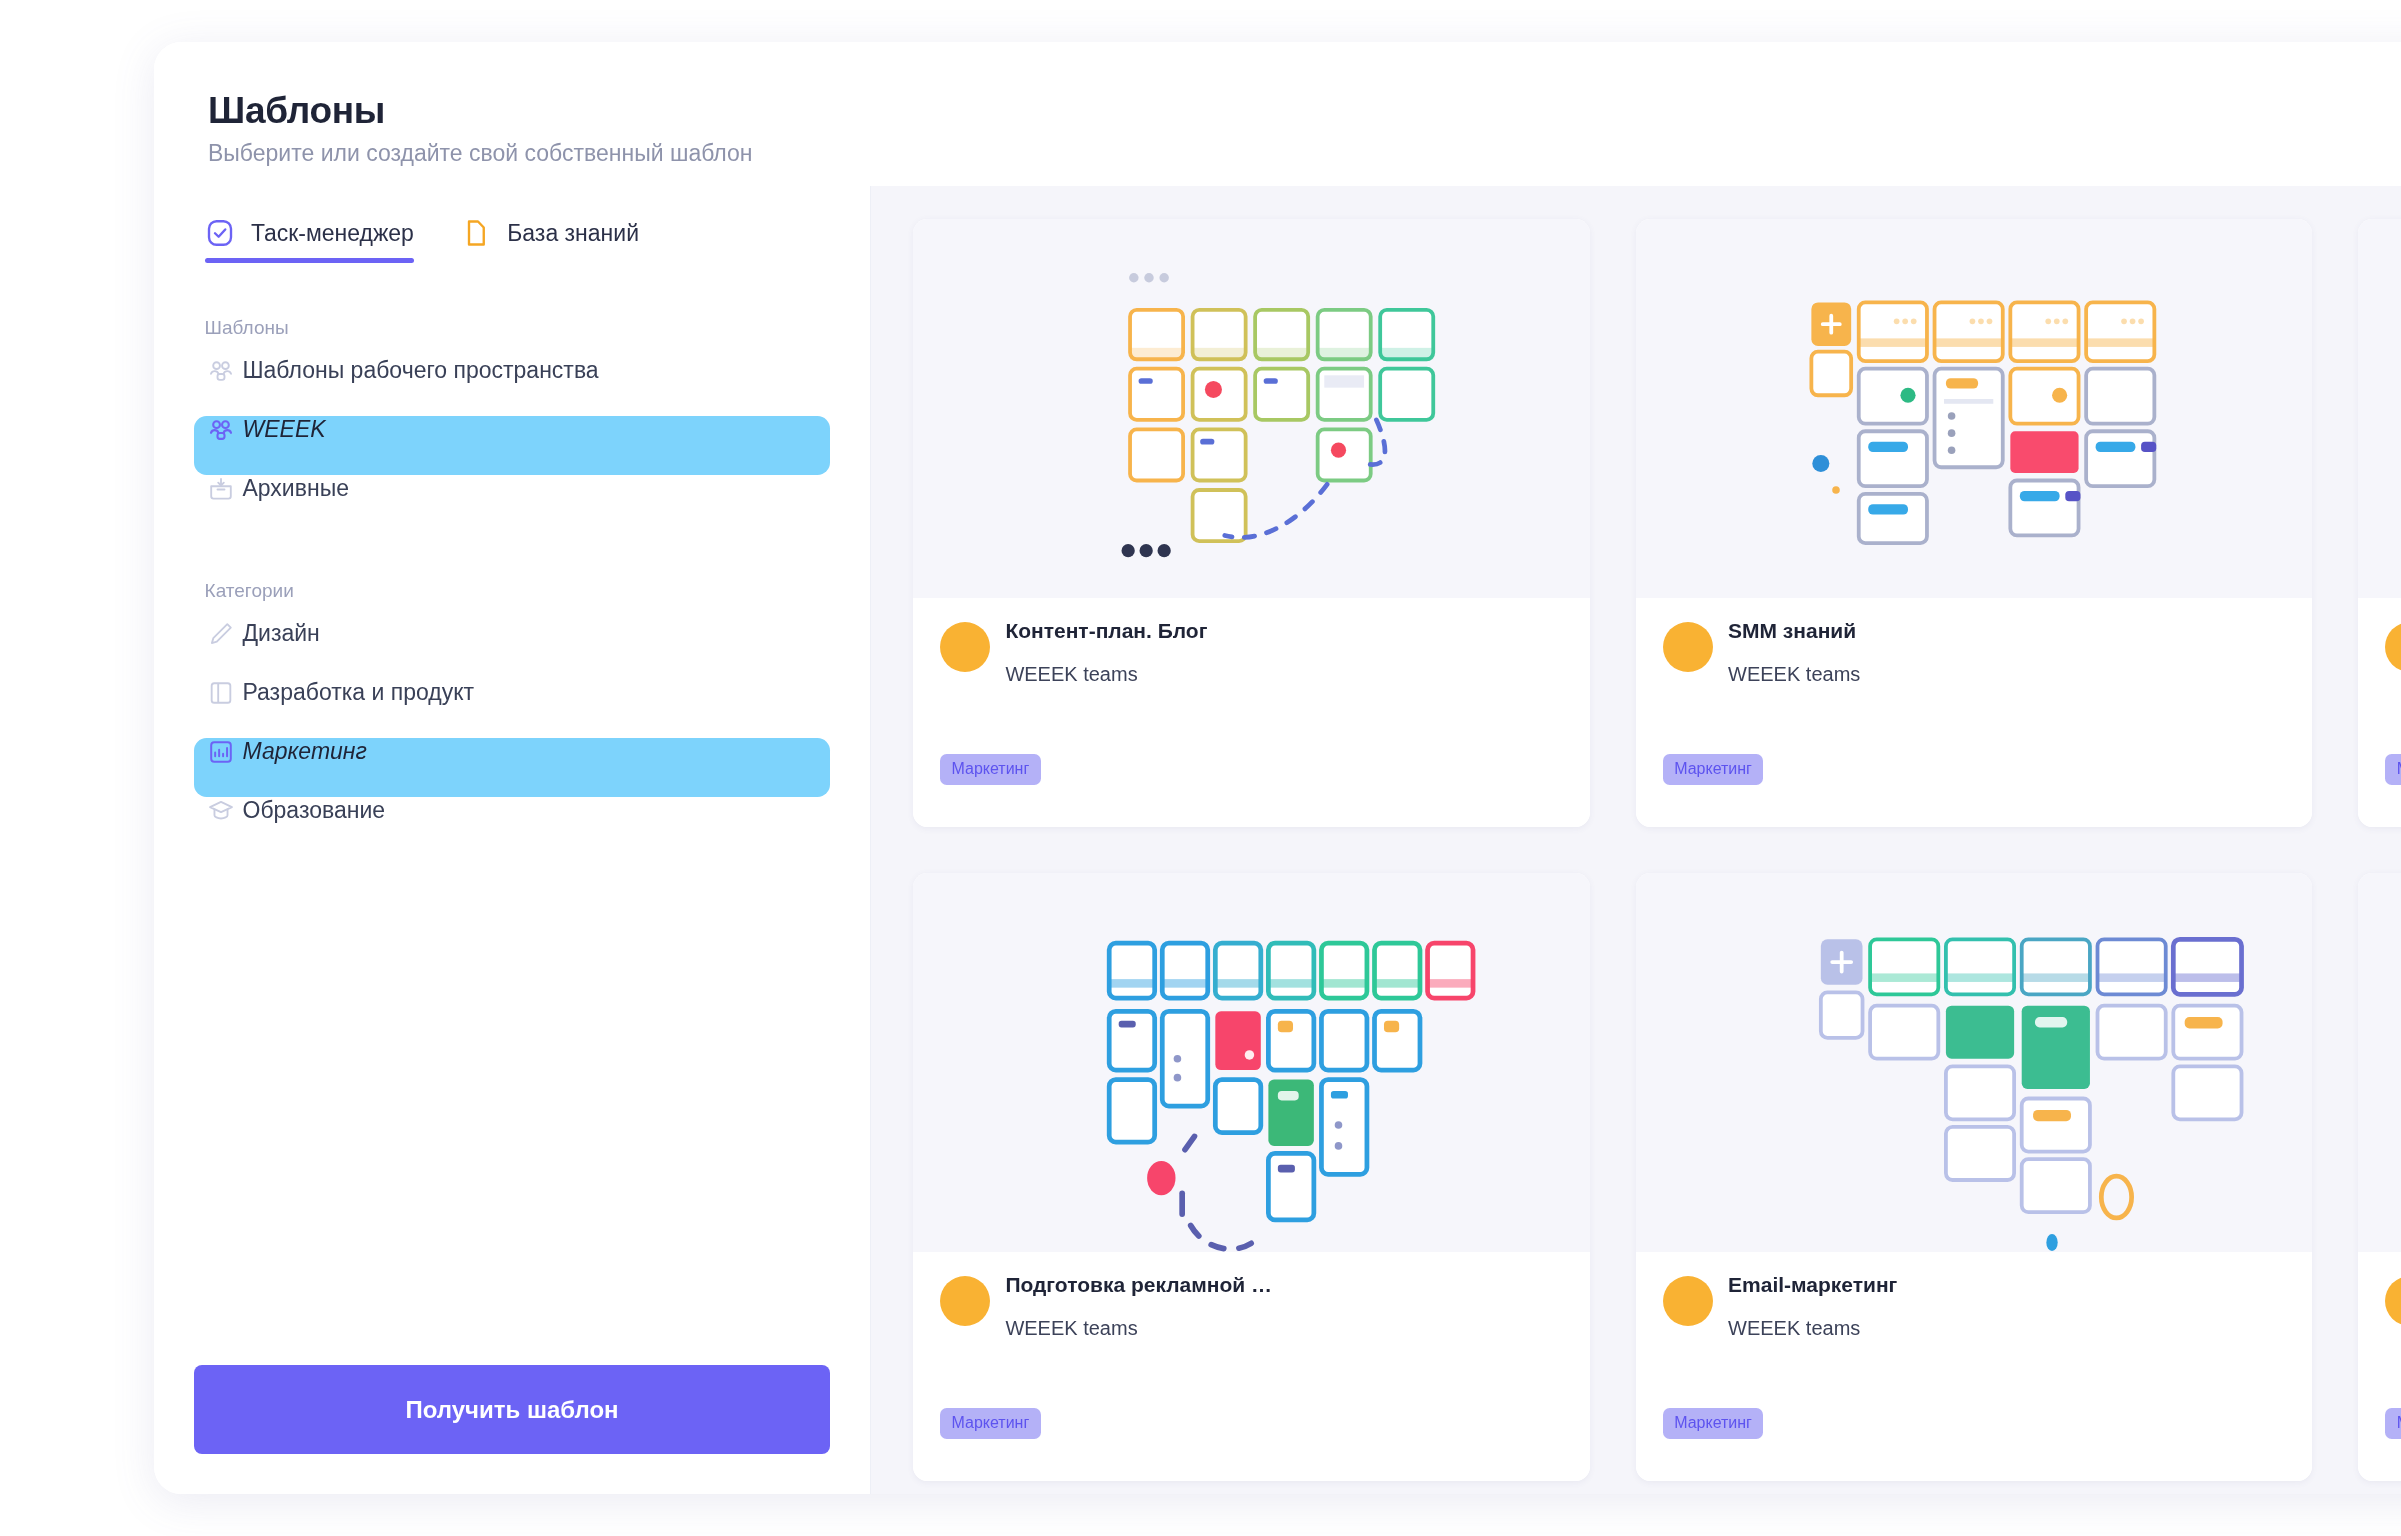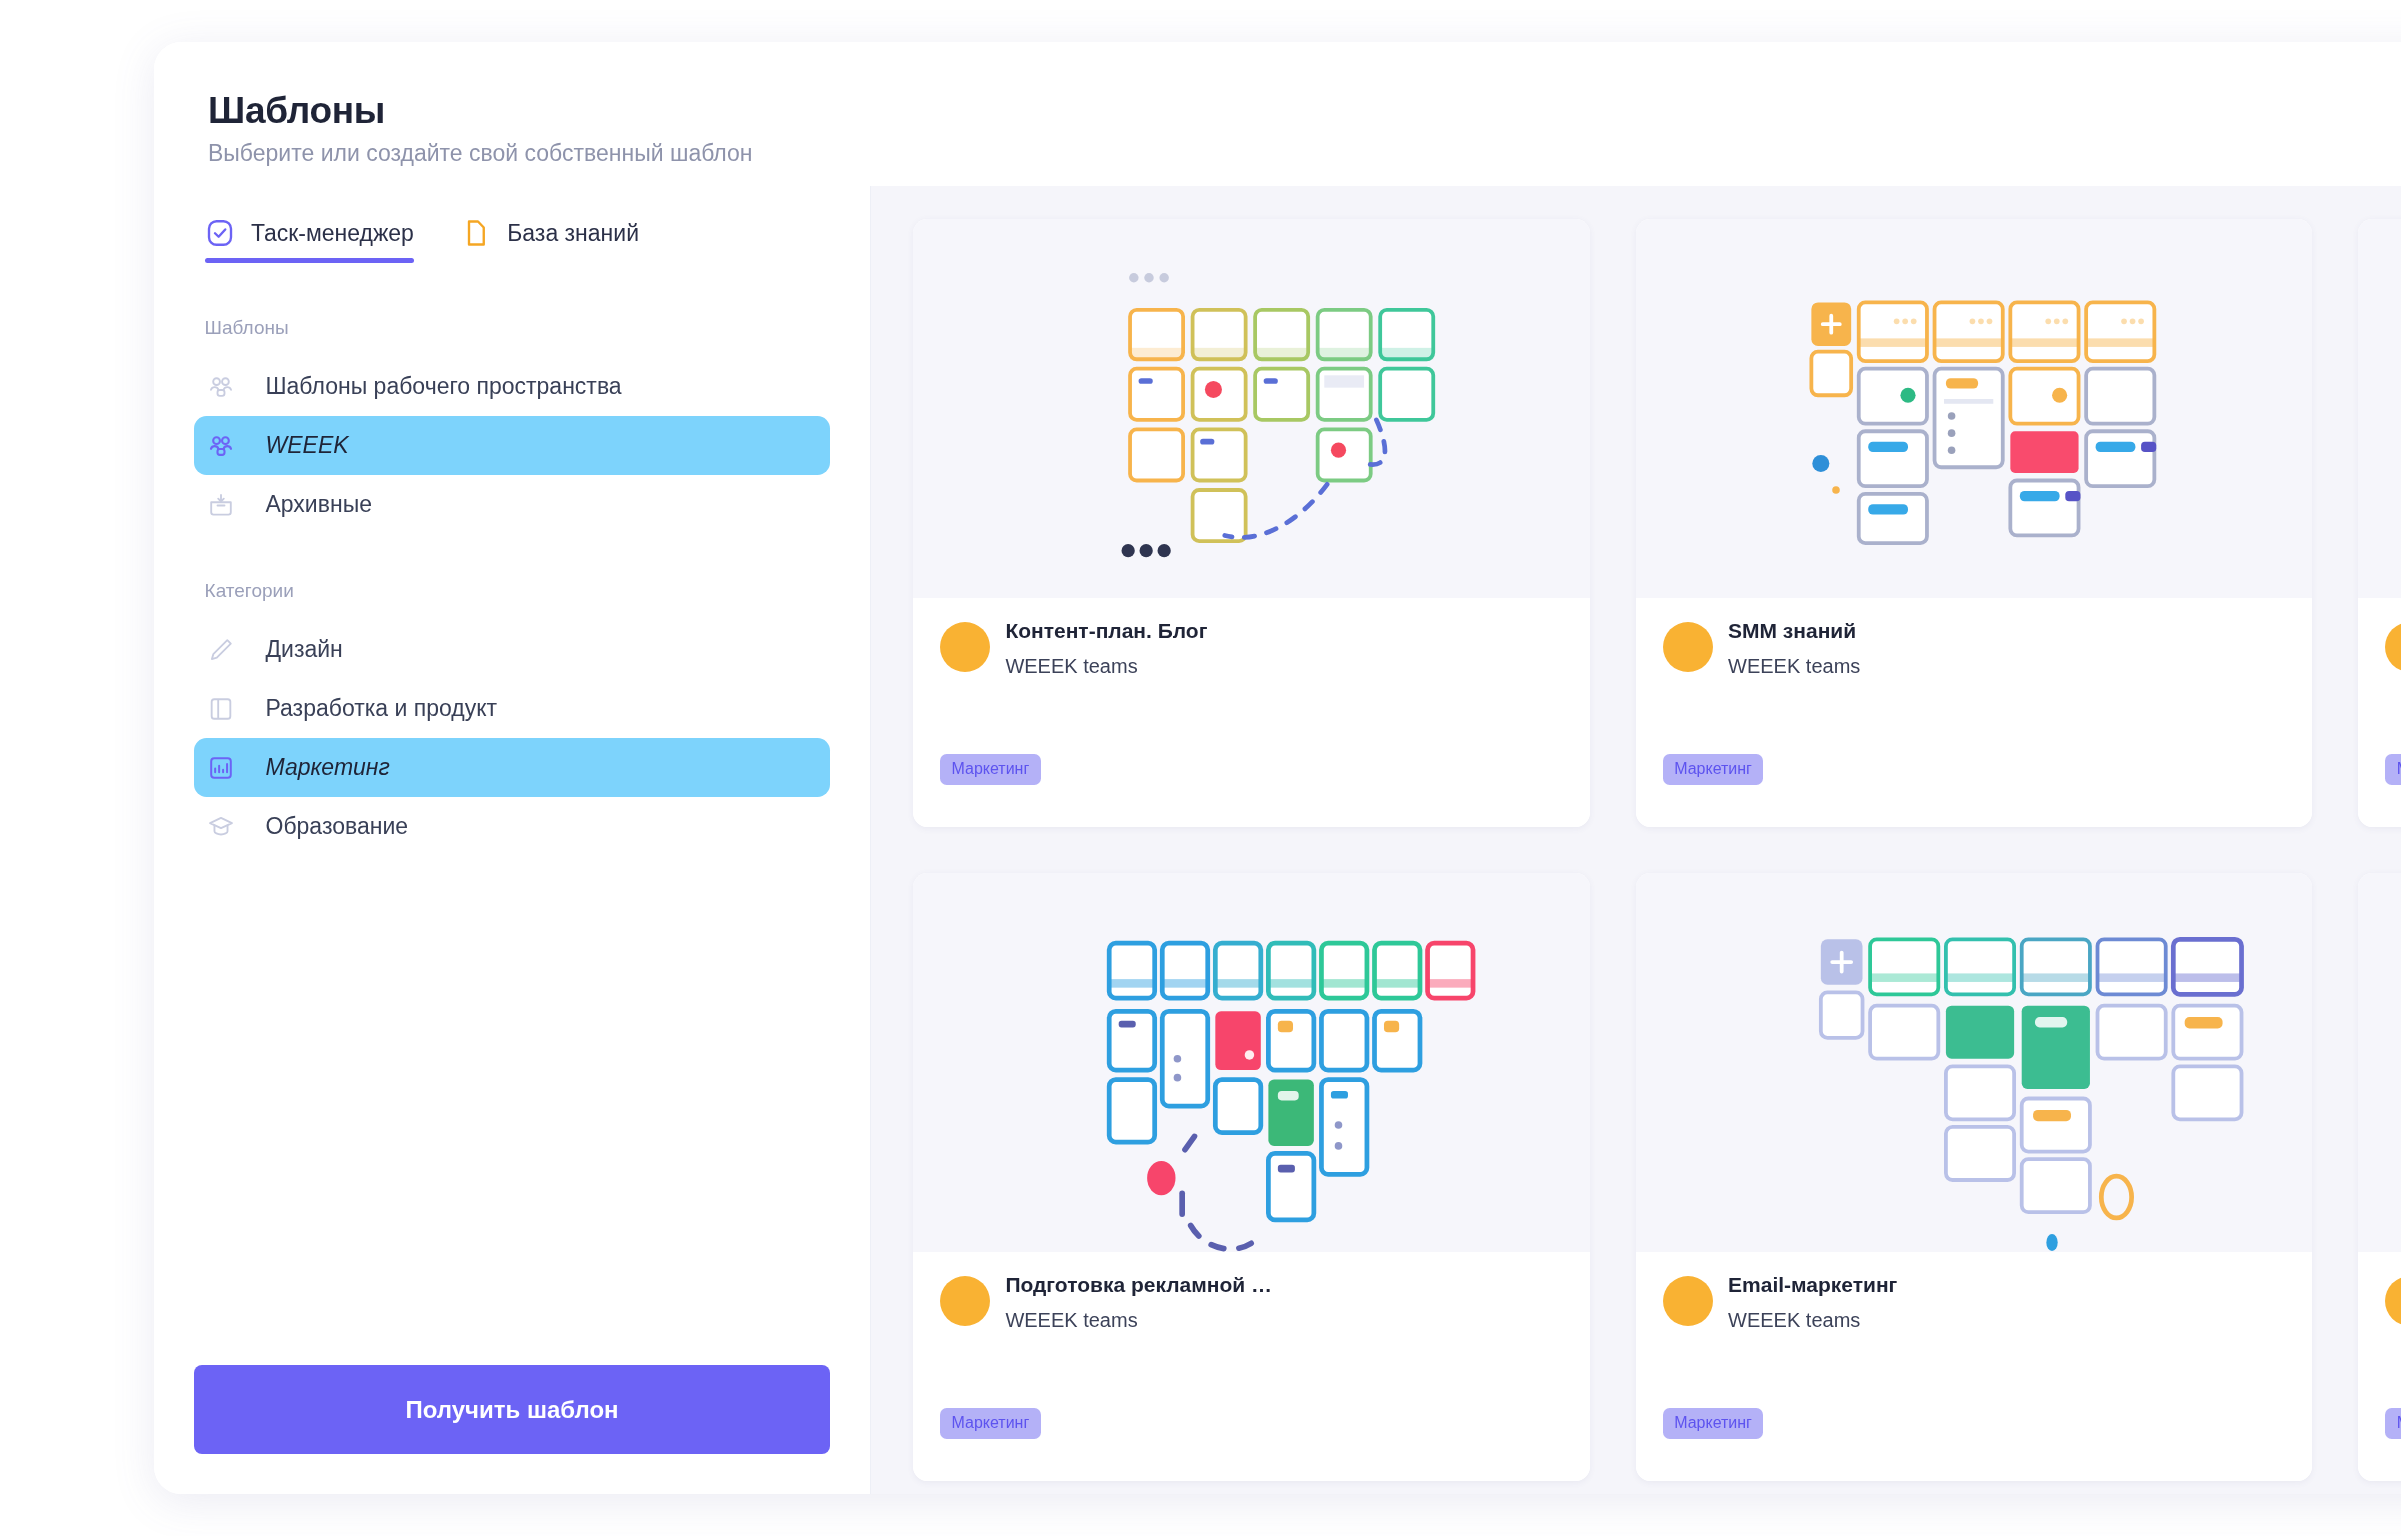--- a/index.html
+++ b/index.html
@@ -96,21 +96,21 @@
 
   .nav-section-title {
     font-size: 19px;
     color: #9ba0ba;
     font-weight: 400;
     padding-left: 10.6px;
     margin-bottom: 18px;
   }
   .nav-list { display: flex; flex-direction: column; }
   .nav-item {
-    display: flex; align-items: center; gap: 31px;
+    display: flex; align-items: flex-start; gap: 8px;
     height: 59px;
     padding: 0 12.5px;
     border-radius: 12.5px;
     cursor: pointer;
   }
   .nav-item.active { background: #7dd3fc; font-style: italic; }
   .nav-item .nav-label {
     font-size: 23px;
     color: #394057;
     font-weight: 400;
@@ -186,21 +186,21 @@
     color: #1f2437;
     white-space: nowrap;
     overflow: hidden;
     text-overflow: ellipsis;
     line-height: 1.15;
   }
   .tpl-author {
     font-size: 20px;
     color: #3c4259;
     font-weight: 400;
-    margin-top: 12px;
+    margin-top: 20px;
     line-height: 1.15;
   }
   .tpl-badge {
     position: absolute;
     left: 27px; bottom: 42px;
     background: #b4b1f7;
     color: #5d53ef;
     font-size: 16px;
     font-weight: 400;
     padding: 6.7px 11.5px;

